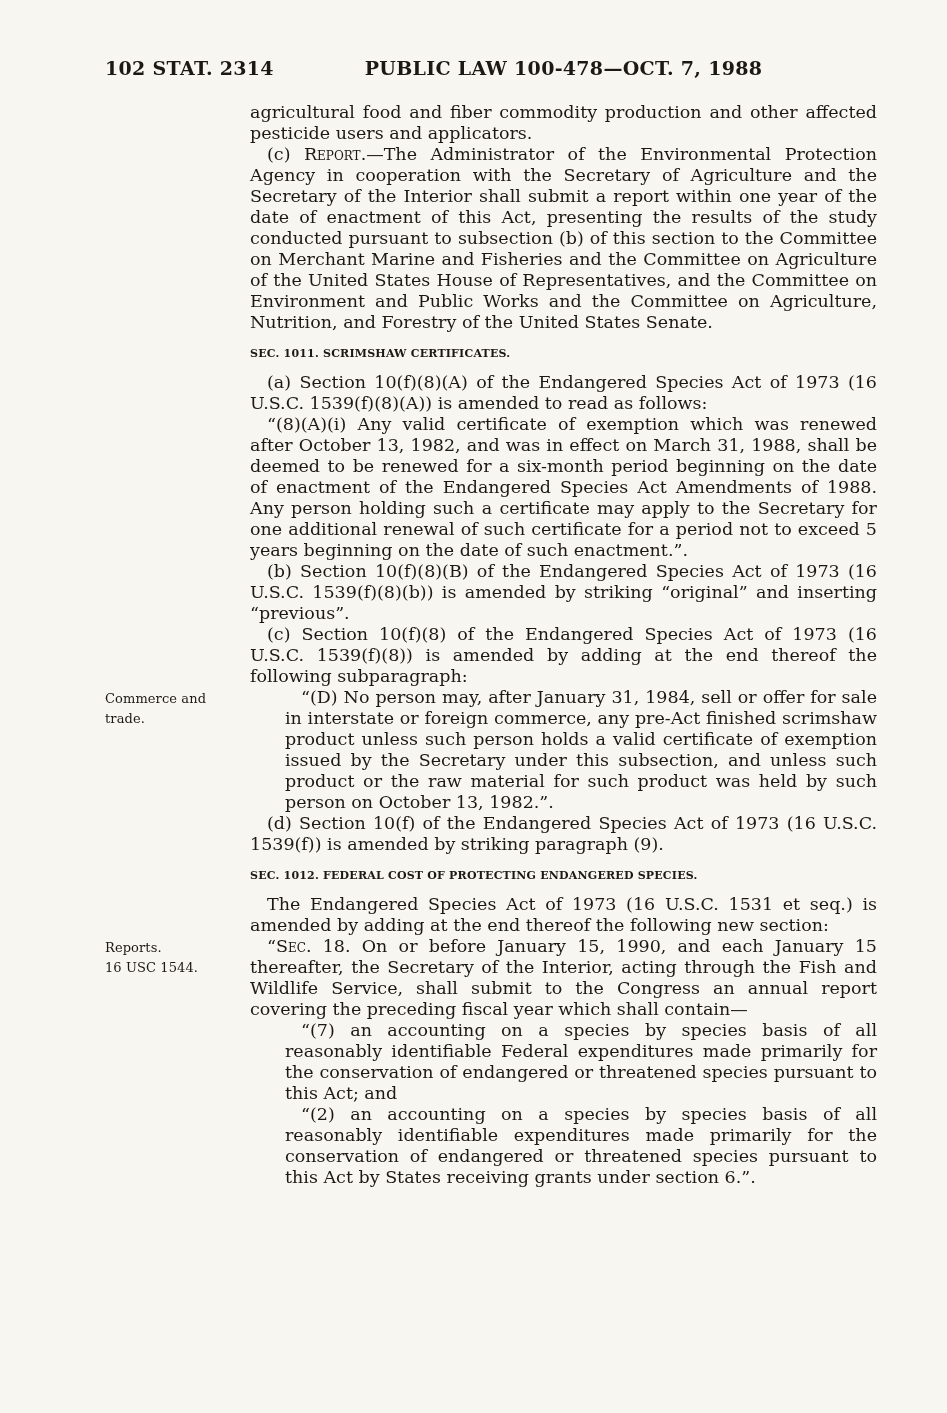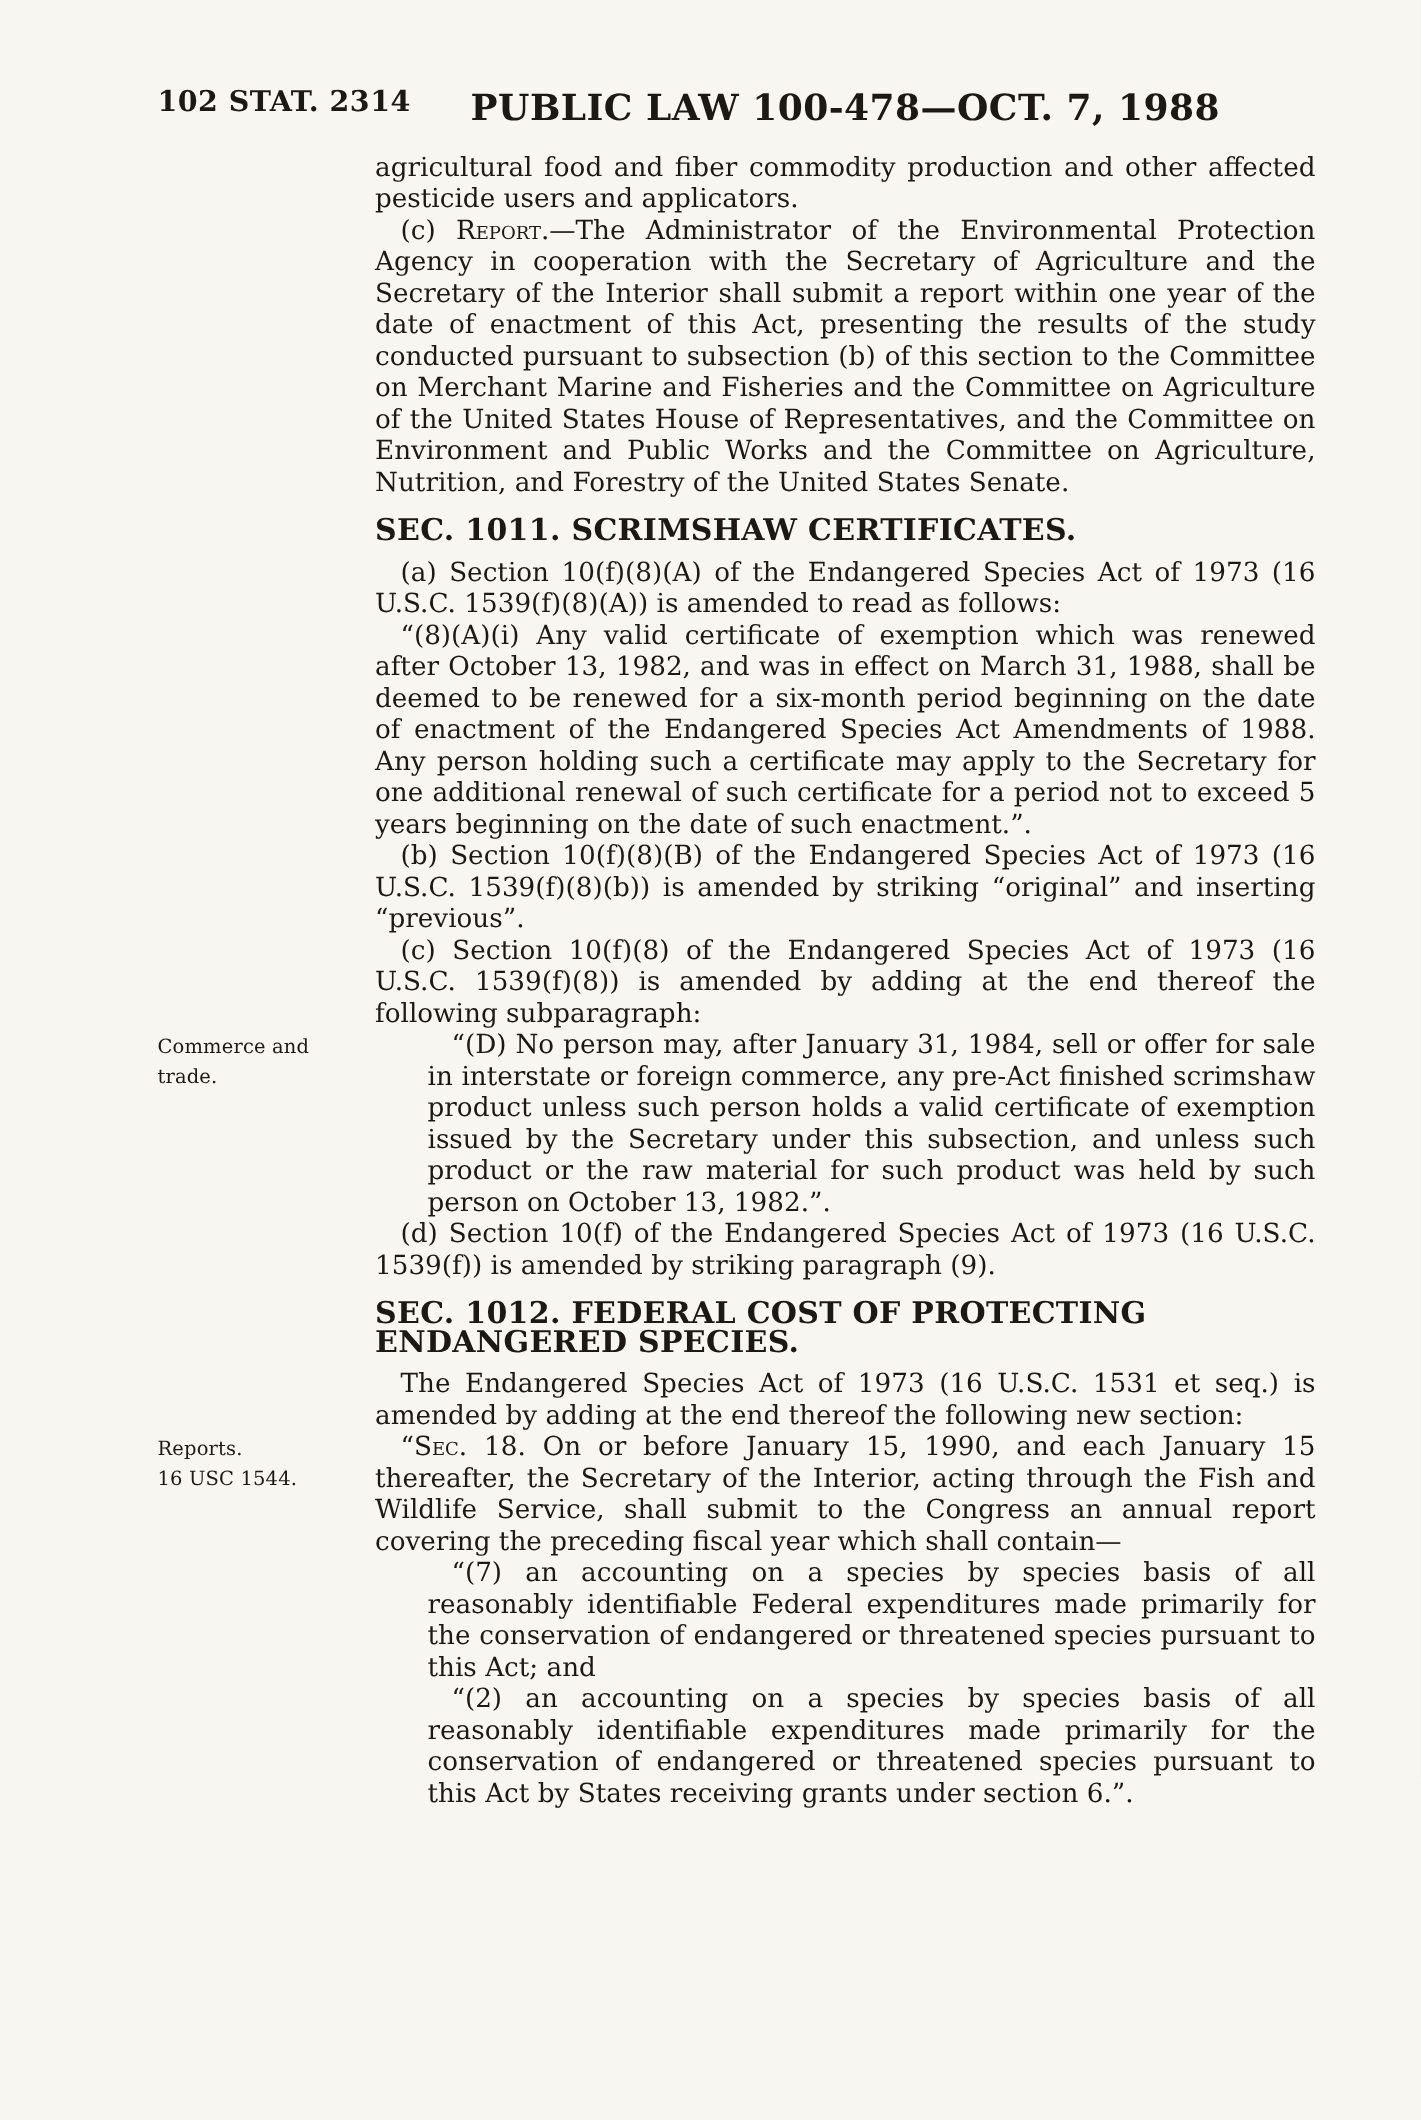--- a/index.html
+++ b/index.html
@@ -13,35 +13,35 @@
     font-family:"DejaVu Serif","Liberation Serif",serif;
     overflow:hidden;
     padding-left:12px;
   }
   .stat-number{
     position:absolute;left:105px;top:57px;
     font-size:19px;font-weight:700;letter-spacing:.3px;white-space:nowrap;
   }
   .law-header{
     position:absolute;left:250px;top:57px;width:627px;
-    text-align:center;font-size:24px;font-weight:700;letter-spacing:.3px;white-space:nowrap;
+    text-align:center;font-size:19px;font-weight:700;letter-spacing:.3px;white-space:nowrap;
   }
   .main-col{
     position:absolute;left:250px;top:102px;width:627px;
   }
   .block{
     position:relative;
     font-size:17.5px;line-height:21px;
     text-align:justify;
   }
   .para{text-indent:17px;}
   .para-flush{text-indent:0;}
   .subpara{padding-left:35px;text-indent:16px;}
   .sec-heading{
-    font-weight:700;font-size:20px;line-height:19px;
+    font-weight:700;font-size:11px;line-height:19px;
     margin:11px 0 9px;text-align:left;letter-spacing:.2px;text-indent:0;
   }
   .center-heading{
     text-align:center;font-size:13.5px;font-weight:700;
     letter-spacing:.7px;margin:14px 0 11px;text-indent:0;
   }
   .sc{font-variant:small-caps;}
   .margin-note{
     position:absolute;left:-145px;top:2px;width:138px;
     font-size:13px;line-height:19.5px;text-align:left;text-indent:0;

